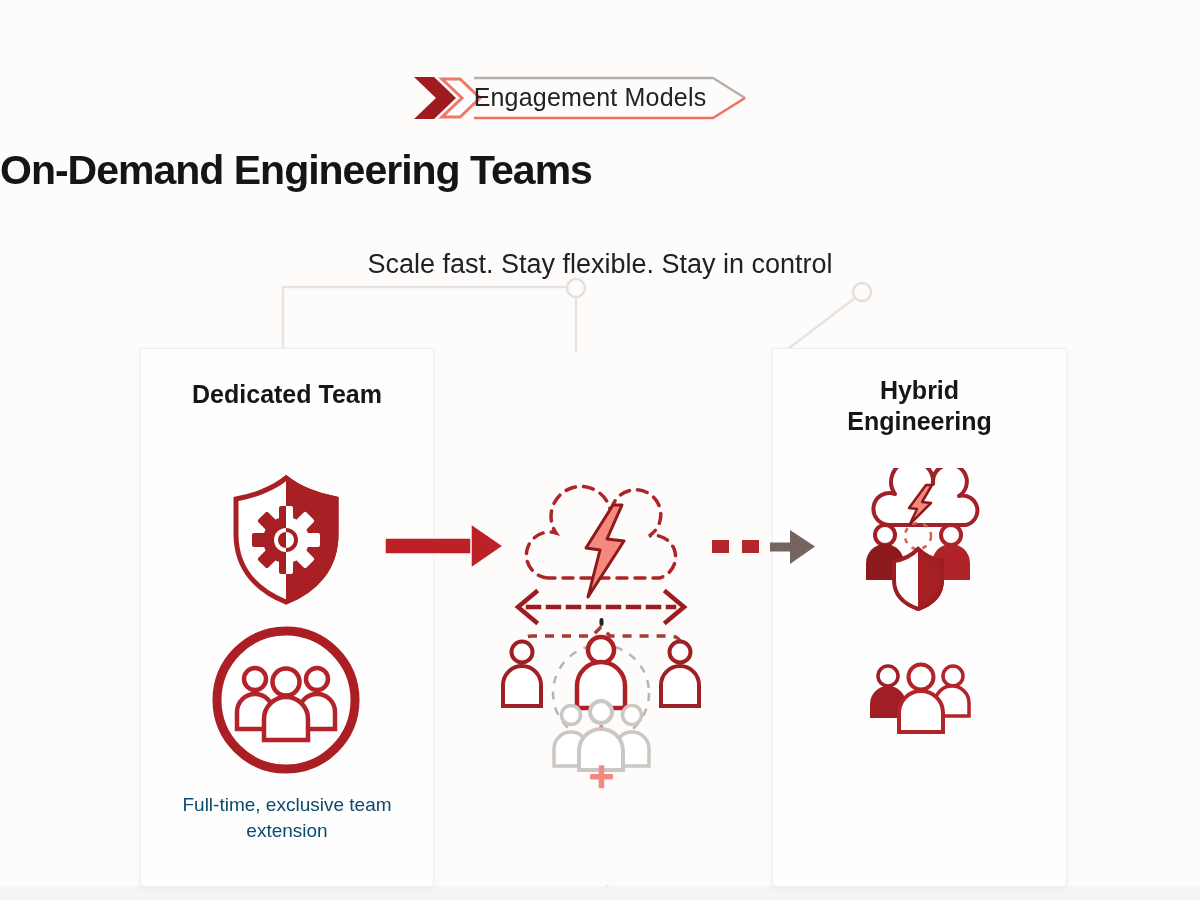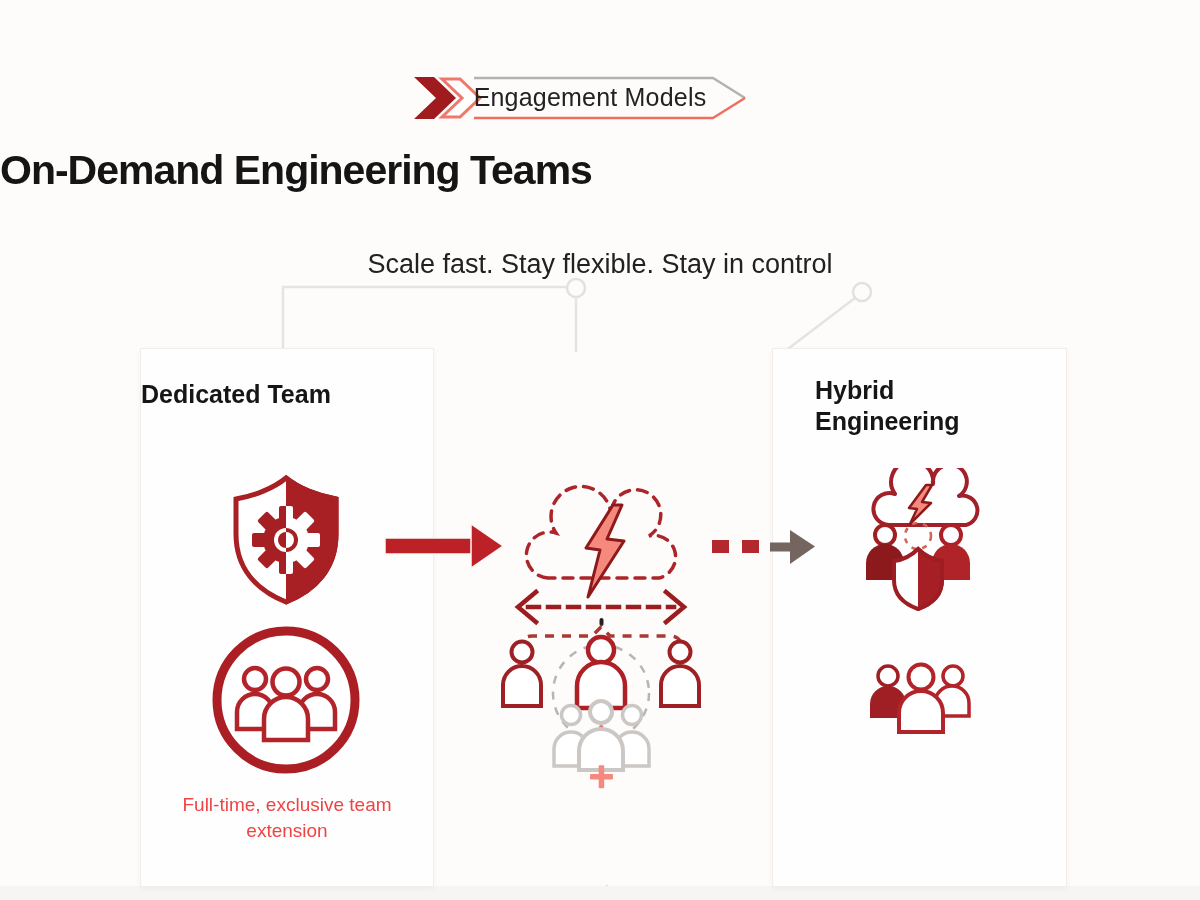--- a/index.html
+++ b/index.html
@@ -18,24 +18,24 @@
   .title{position:absolute;left:0;top:147px;width:1200px;text-align:left;font-size:41px;font-weight:bold;
     color:#161515;letter-spacing:-1px;z-index:3;}
   .subtitle{position:absolute;left:0;top:205px;width:1200px;text-align:center;font-size:27px;color:#222120;z-index:3;margin-top:44px;}
 
   
   .card{position:absolute;top:348px;height:537px;background:#fefefe;border:1px solid #f0edeb;
     box-shadow:0 2px 6px rgba(90,80,75,.05);z-index:1;}
   .card1{left:140px;width:292px;}
   .card2{left:455px;width:295px;}
   .card3{left:772px;width:293px;}
-  .card-title{position:absolute;top:30px;left:0;right:0;text-align:left;font-size:25px;font-weight:bold;
+  .card-title{position:absolute;top:30px;left:0;right:0;text-align:center;font-size:25px;font-weight:bold;
     color:#171616;line-height:1.25;}
   .card3 .card-title{top:26px;padding:0 42px;}
-  .card-caption{position:absolute;top:443px;left:0;right:0;text-align:center;font-size:19px;color:#ef4444;line-height:1.38;padding:0 22px;}
+  .card-caption{position:absolute;top:443px;left:0;right:0;text-align:center;font-size:19px;color:#0c4a6e;line-height:1.38;padding:0 22px;}
 
   .icon-abs{position:absolute;z-index:2;}
   .arrow-abs{position:absolute;z-index:4;}
 </style>
 </head>
 <body>
 
 <div class="stage">
 
   <svg class="connectors" width="1200" height="900">

